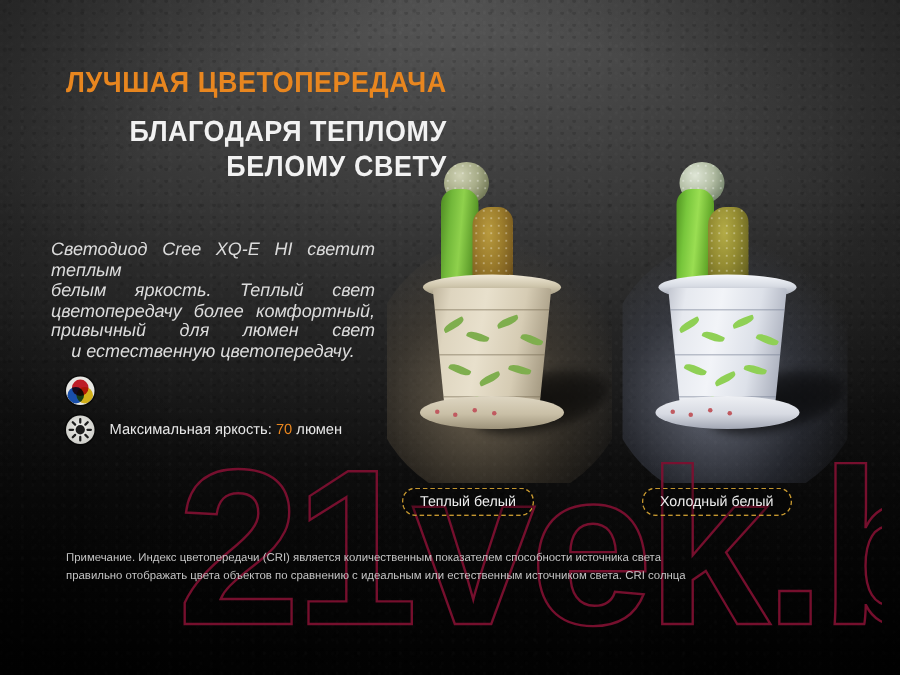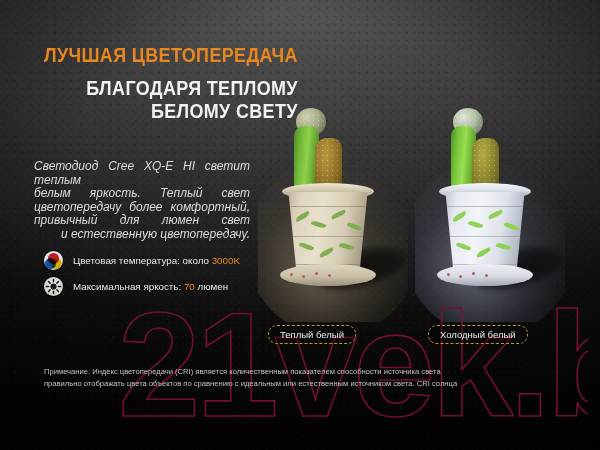--- a/index.html
+++ b/index.html
@@ -92,21 +92,21 @@
     left: 34px;
     top: 160px;
     width: 216px;
     color: #dcdcdc;
     font-size: 12px;
     line-height: 13.6px;
     text-align: justify;
     z-index: 4;
     font-style: italic;
   }
-  #intro .last { text-align: right; }
+  #intro .last { text-align: center; }
 
   
   #specs {
     position: absolute;
     left: 44px;
     top: 247px;
     z-index: 4;
   }
   .spec-row {
     display: flex;
@@ -441,21 +441,20 @@
 
   <div id="specs">
 
 
     <div class="spec-row">
       <span class="spec-icon icon-temp">
         <i class="blob" style="left:4px;top:2px;background:#d21f2a"></i>
         <i class="blob" style="left:1px;top:7px;background:#1b57c0"></i>
         <i class="blob" style="left:7px;top:7px;background:#e8c21c"></i>
       </span>
-      <span class="spec-text"><span>Цветовая температура: около </span><span class="spec-val">3000K</span></span>
     </div>
 
     <div class="spec-row">
       <span class="spec-icon icon-lumen">
         <svg width="19" height="19" viewBox="0 0 19 19" aria-hidden="true">
           <circle cx="9.5" cy="9.5" r="3.1" fill="#1c1c1c"></circle>
           <g stroke="#1c1c1c" stroke-width="1.5" stroke-linecap="round">
             <line x1="9.5" y1="2.4" x2="9.5" y2="4.7"></line>
             <line x1="9.5" y1="14.3" x2="9.5" y2="16.6"></line>
             <line x1="2.4" y1="9.5" x2="4.7" y2="9.5"></line>

